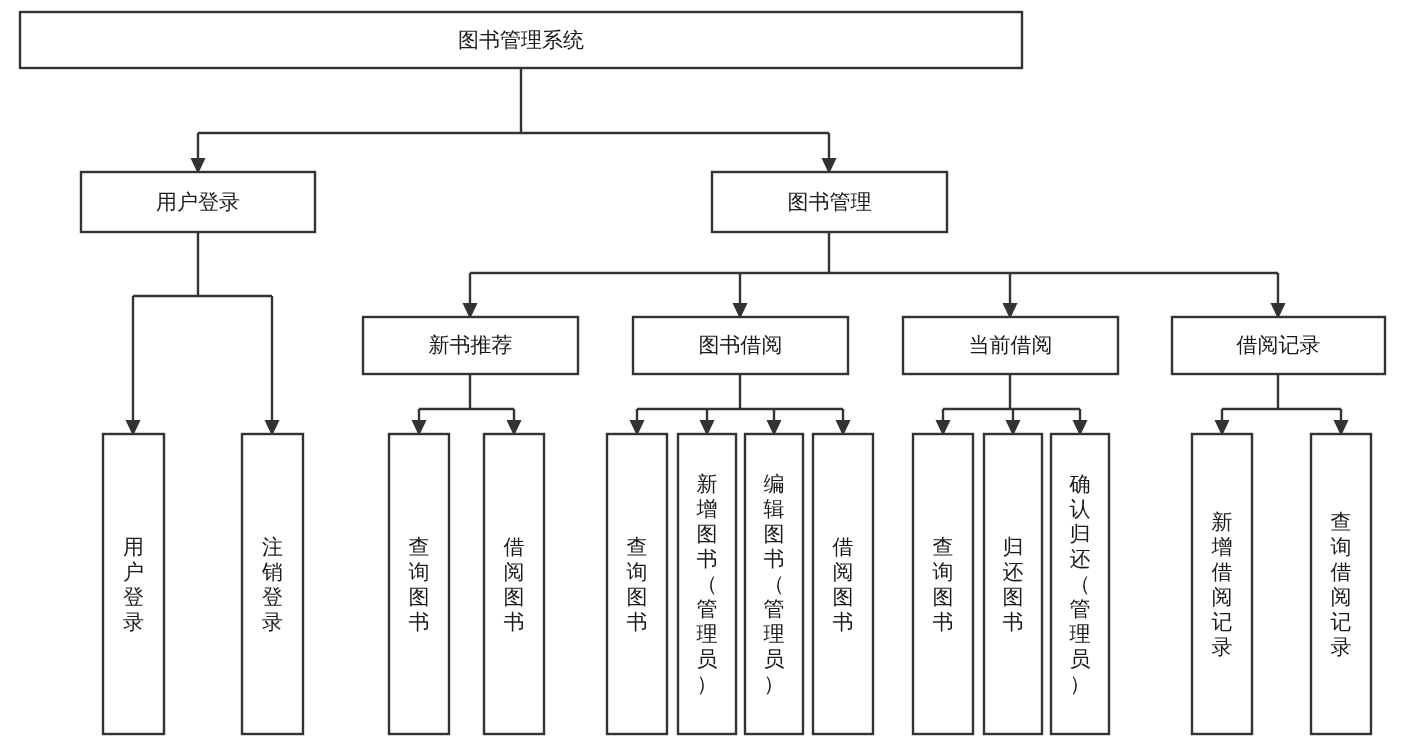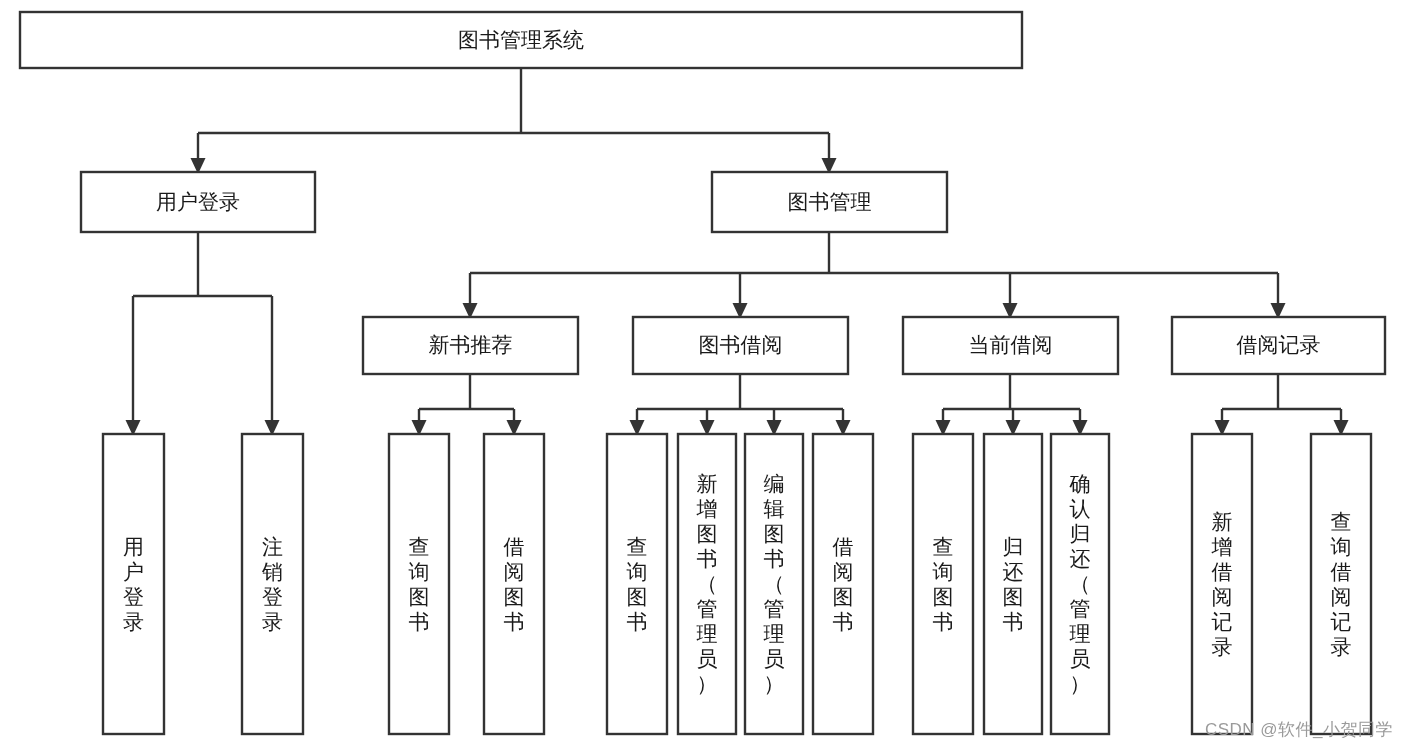--- a/index.html
+++ b/index.html
@@ -216,14 +216,13 @@
         <g>
           <rect x="1192" y="434" width="60" height="300" class="node-box"></rect>
           <text x="1222" class="node-label-v" y="528.5"><tspan x="1222" dy="0">新</tspan><tspan x="1222" dy="25">增</tspan><tspan x="1222" dy="25">借</tspan><tspan x="1222" dy="25">阅</tspan><tspan x="1222" dy="25">记</tspan><tspan x="1222" dy="25">录</tspan></text>
         </g>
         <g>
           <rect x="1311" y="434" width="60" height="300" class="node-box"></rect>
           <text x="1341" class="node-label-v" y="528.5"><tspan x="1341" dy="0">查</tspan><tspan x="1341" dy="25">询</tspan><tspan x="1341" dy="25">借</tspan><tspan x="1341" dy="25">阅</tspan><tspan x="1341" dy="25">记</tspan><tspan x="1341" dy="25">录</tspan></text>
         </g>
       </g>
   </svg>
-  <div class="watermark">CSDN @软件_小贺同学</div>
 </div>
 
 </body></html>

